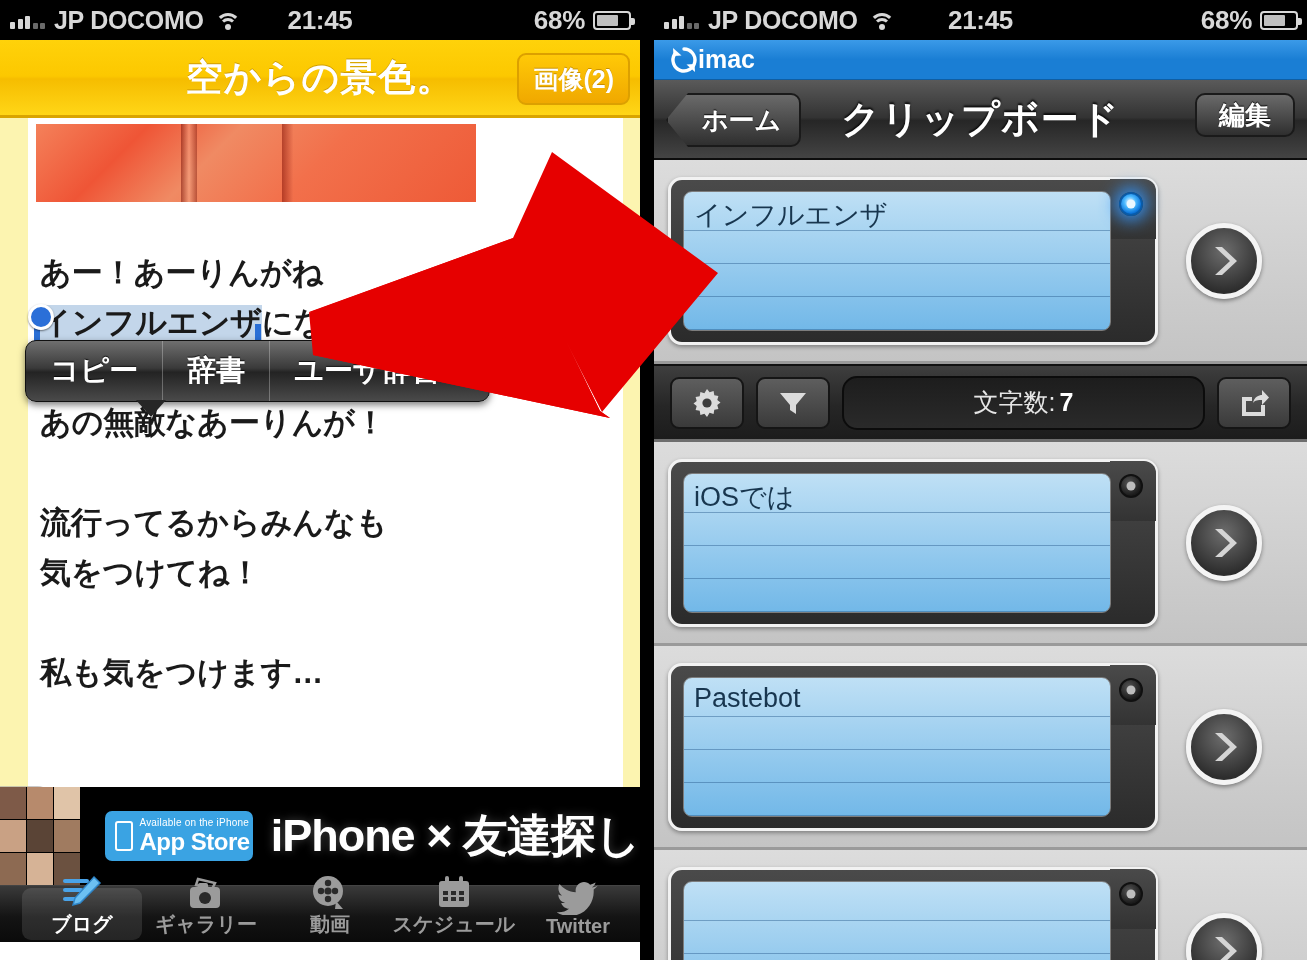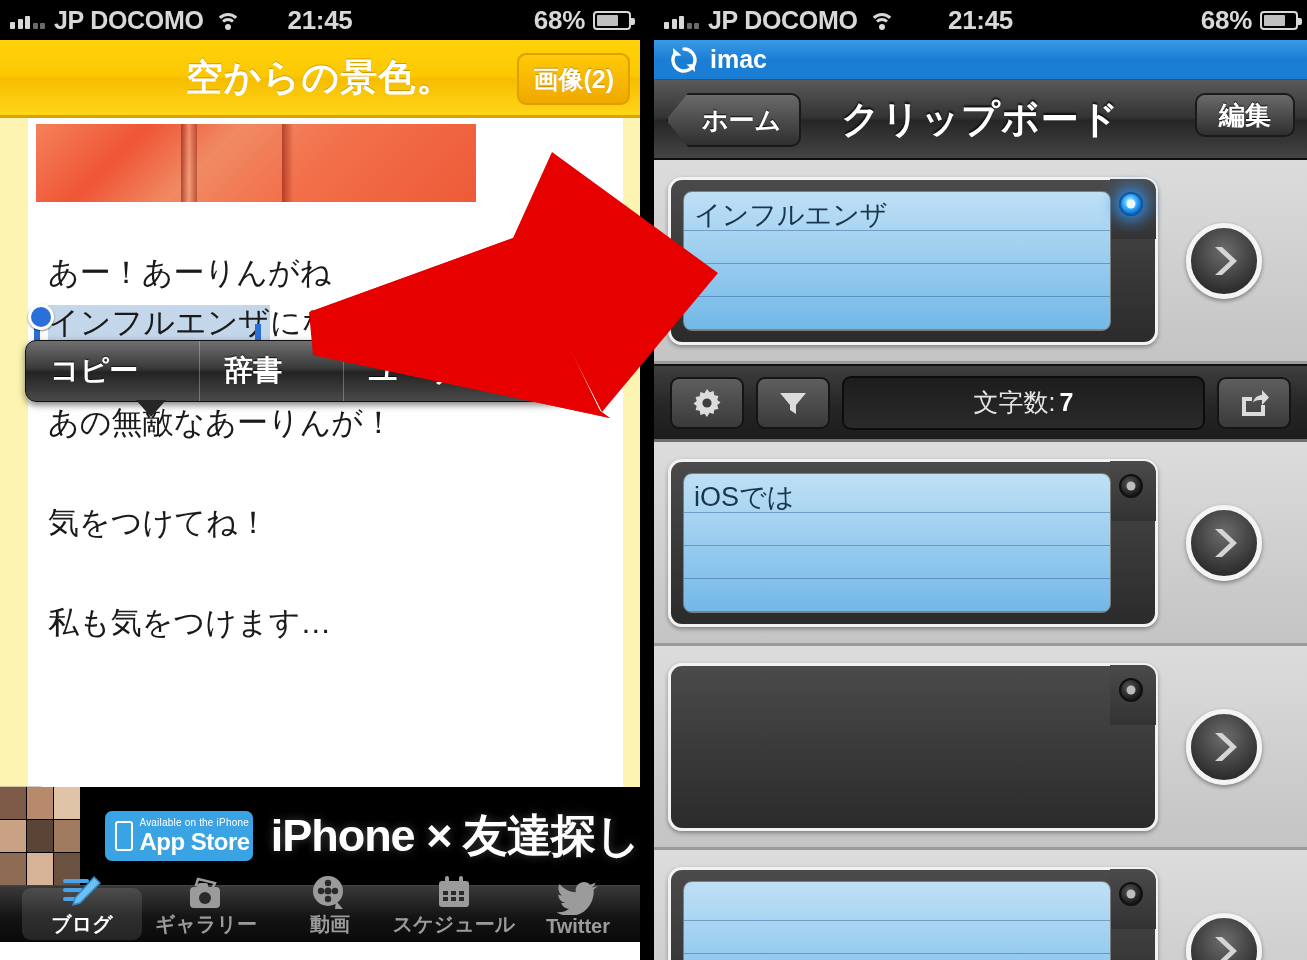--- a/index.html
+++ b/index.html
@@ -82,22 +82,22 @@
   .page::after  { content:''; position:absolute; right:0; top:0; bottom:0; width:17px; background:#fcf4b0; }
   .post-photo {
     position: absolute; left: 36px; top: 6px; width: 440px; height: 78px;
     background: linear-gradient(135deg,#f4815a 0%,#ef5536 22%,#f08a63 40%,#f2704b 62%,#ee5a37 100%);
   }
   .post-photo::before { content:''; position:absolute; left:33%; top:0; bottom:0; width:16px;
     background: linear-gradient(90deg,rgba(120,20,10,.55),rgba(255,190,160,.35),rgba(120,20,10,.45)); }
   .post-photo::after { content:''; position:absolute; left:56%; top:0; bottom:0; width:11px;
     background: linear-gradient(90deg,rgba(140,25,12,.6),rgba(230,110,80,.2)); }
 
-  .post-body { position: absolute; left: 48px; top: 130px; right: 30px;
-    font-size: 31px; line-height: 50px; color: #1a1a1a; }
+  .post-body { position: absolute; left: 40px; top: 130px; right: 30px;
+    font-size: 31px; line-height: 50px; color: #1a1a1a; font-weight: bold; }
   .post-line { white-space: nowrap; }
   .post-line.blank { height: 50px; }
   .sel { background: #c3d6ea; }
 
   .selbar { position:absolute; width:6px; height:44px; background:#2a6fd6; }
   .selbar.start { left: 34px; top: 208px; }
   .selbar.end   { left: 255px; top: 206px; }
   .selknob { position:absolute; width:26px; height:26px; border-radius:50%;
     background:#2b6fd8; border:3px solid #fff; box-shadow:0 1px 2px rgba(0,0,0,.5); }
   .selknob.k1 { left: 28px; top: 186px; }
@@ -107,21 +107,21 @@
     position: absolute; left: 25px; top: 222px; height: 62px; display: flex;
     background: linear-gradient(180deg,#6f6f6f 0%,#3a3a3a 45%,#232323 52%,#4a4a4a 100%);
     border-radius: 11px; border: 1px solid #111;
     box-shadow: 0 3px 7px rgba(0,0,0,.5);
   }
   .ctxmenu .mi {
     display:flex; align-items:center; justify-content:center;
     color:#fff; font-size:29px; font-weight:bold; padding: 0 24px;
     text-shadow: 0 -1px 1px rgba(0,0,0,.8);
   }
-  .ctxmenu .mi + .mi { border-left: 1px solid rgba(255,255,255,.28); margin-left: 37px; }
+  .ctxmenu .mi + .mi { border-left: 1px solid rgba(255,255,255,.28); }
   .ctxmenu::after {
     content:''; position:absolute; left: 110px; bottom:-16px;
     border-left:15px solid transparent; border-right:15px solid transparent;
     border-top:17px solid #262626;
   }
 
   .edge-tab {
     position: absolute; left: -22px; top: 668px; width: 72px; height: 62px;
     background: rgba(170,170,170,.62); border-radius: 12px;
     display:flex; align-items:center; justify-content:flex-end; padding-right:8px;
@@ -148,21 +148,21 @@
     padding-bottom:4px; position:relative; color:#9b9b9b; font-size:20px; font-weight:bold; }
   .tab.active { color:#fff; }
   .tab.active::before { content:''; position:absolute; left:2px; right:2px; top:2px; bottom:2px;
     background: rgba(255,255,255,.11); border-radius: 9px; }
   .tab .ico { position:relative; height:42px; display:flex; align-items:center; justify-content:center; }
   .tab .lbl { position:relative; }
 
   
   .syncbar { height: 40px;
     background: linear-gradient(180deg,#3b9ae8 0%,#1a7ed4 50%,#1a7ed4 100%);
-    display:flex; align-items:center; gap:12px; padding-left:16px;
+    display:flex; align-items:center; padding-left:16px;
     color:#fff; font-size:25px; font-weight:bold; border-bottom:1px solid #0f5ea3; }
   .navbar-dark { height: 80px; position:relative;
     background: linear-gradient(180deg,#5a5a5a 0%,#333 48%,#262626 52%,#444 100%);
     border-bottom:2px solid #0d0d0d;
     display:flex; align-items:center; justify-content:center; }
   .navbar-dark .title { color:#fff; font-size:38px; font-weight:bold;
     text-shadow: 0 -2px 2px rgba(0,0,0,.8); letter-spacing:1px; }
   .btn-home { position:absolute; left:12px; top:13px; height:54px;
     padding: 0 18px 0 34px; display:flex; align-items:center;
     background: linear-gradient(180deg,#6a6a6a,#2f2f2f); border:2px solid #1a1a1a;
@@ -205,21 +205,21 @@
     background: radial-gradient(circle at 50% 35%, #6d6d6d, #2d2d2d 75%);
     border: 5px solid #f4f4f4; box-shadow: 0 2px 4px rgba(0,0,0,.4);
     display:flex; align-items:center; justify-content:center; }
 
   .clip-toolbar { height: 78px; display:flex; align-items:center; gap:12px; padding: 0 16px;
     background: linear-gradient(180deg,#3e3e3e,#262626 55%,#1c1c1c);
     border-top: 2px solid #111; border-bottom: 3px solid #6e6e6e; }
   .tb-btn { width: 74px; height: 52px; border-radius: 9px;
     background: linear-gradient(180deg,#5e5e5e,#3a3a3a);
     border: 2px solid #151515; display:flex; align-items:center; justify-content:center; }
-  .tb-count { flex: 1; height: 54px; border-radius: 9px;
+  .tb-count { flex: 1; height: 54px; border-radius: 15px;
     background: linear-gradient(180deg,#1d1d1d,#2a2a2a); border:2px solid #0c0c0c;
     display:flex; align-items:center; justify-content:center;
     color:#e6e6e6; font-size: 25px; }
   .tb-count b { color:#fff; margin-left: 4px; }
 
   
   .arrow-svg { position: absolute; left: 0; top: 0; width: 1307px; height: 960px; pointer-events: none; }
 </style>
 </head>
 <body>
@@ -260,20 +260,21 @@
 
     <div class="page">
       <div class="post-photo"></div>
 
       <div class="post-body">
         <div class="post-line">あー！あーりんがね</div>
         <div class="post-line"><span class="sel">インフルエンザ</span><span>になっちゃったの(&gt;_&lt;)</span></div>
         <div class="post-line blank"></div>
         <div class="post-line">あの無敵なあーりんが！</div>
         <div class="post-line blank"></div>
+        <div class="post-line">流行ってるからみんなも</div>
         <div class="post-line">気をつけてね！</div>
         <div class="post-line blank"></div>
         <div class="post-line">私も気をつけます…</div>
       </div>
 
       <div class="selbar start"></div>
       <div class="selbar end"></div>
       <div class="selknob k1"></div>
       <div class="selknob k2"></div>
 
@@ -488,20 +489,29 @@
         <div class="go">
           <svg width="30" height="32" viewBox="0 0 30 32">
             <path d="M6 2 L21 16 L6 30 L13 30 L28 16 L13 2 Z" fill="#d5d5d5"></path>
           </svg>
         </div>
       </div>
 
       <div class="clip-item">
         <div class="card">
           <div class="notch"></div>
+          <div class="paper">
+            <div class="rules">
+              <i style="top:38px"></i>
+                <i style="top:71px"></i>
+                <i style="top:104px"></i>
+                <i style="top:137px"></i>
+            </div>
+            <div class="card-text">Pastebot</div>
+          </div>
           <div class="led">
               <i></i>
             </div>
         </div>
         <div class="go">
           <svg width="30" height="32" viewBox="0 0 30 32">
             <path d="M6 2 L21 16 L6 30 L13 30 L28 16 L13 2 Z" fill="#d5d5d5"></path>
           </svg>
         </div>
       </div>

